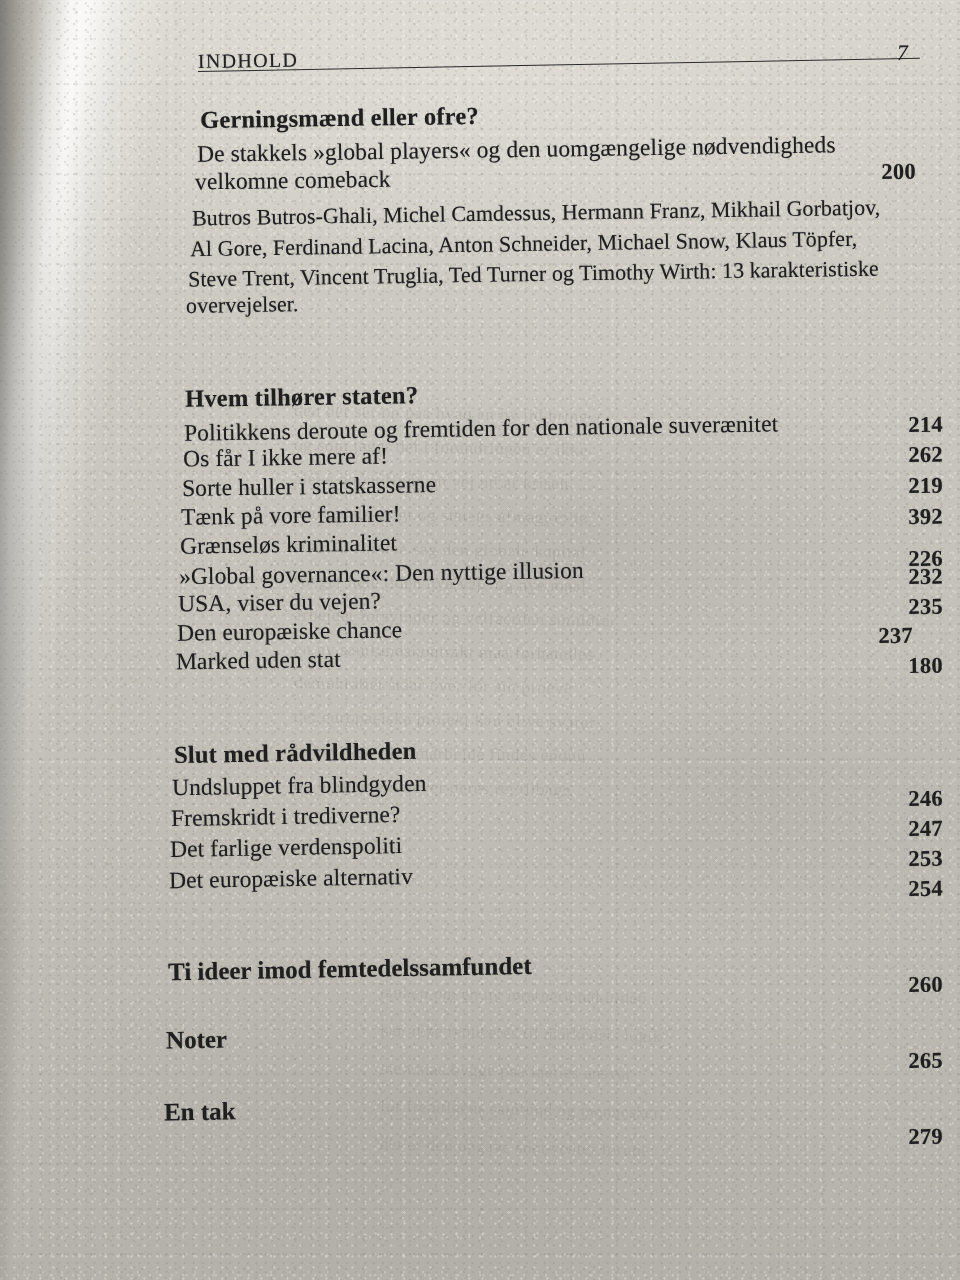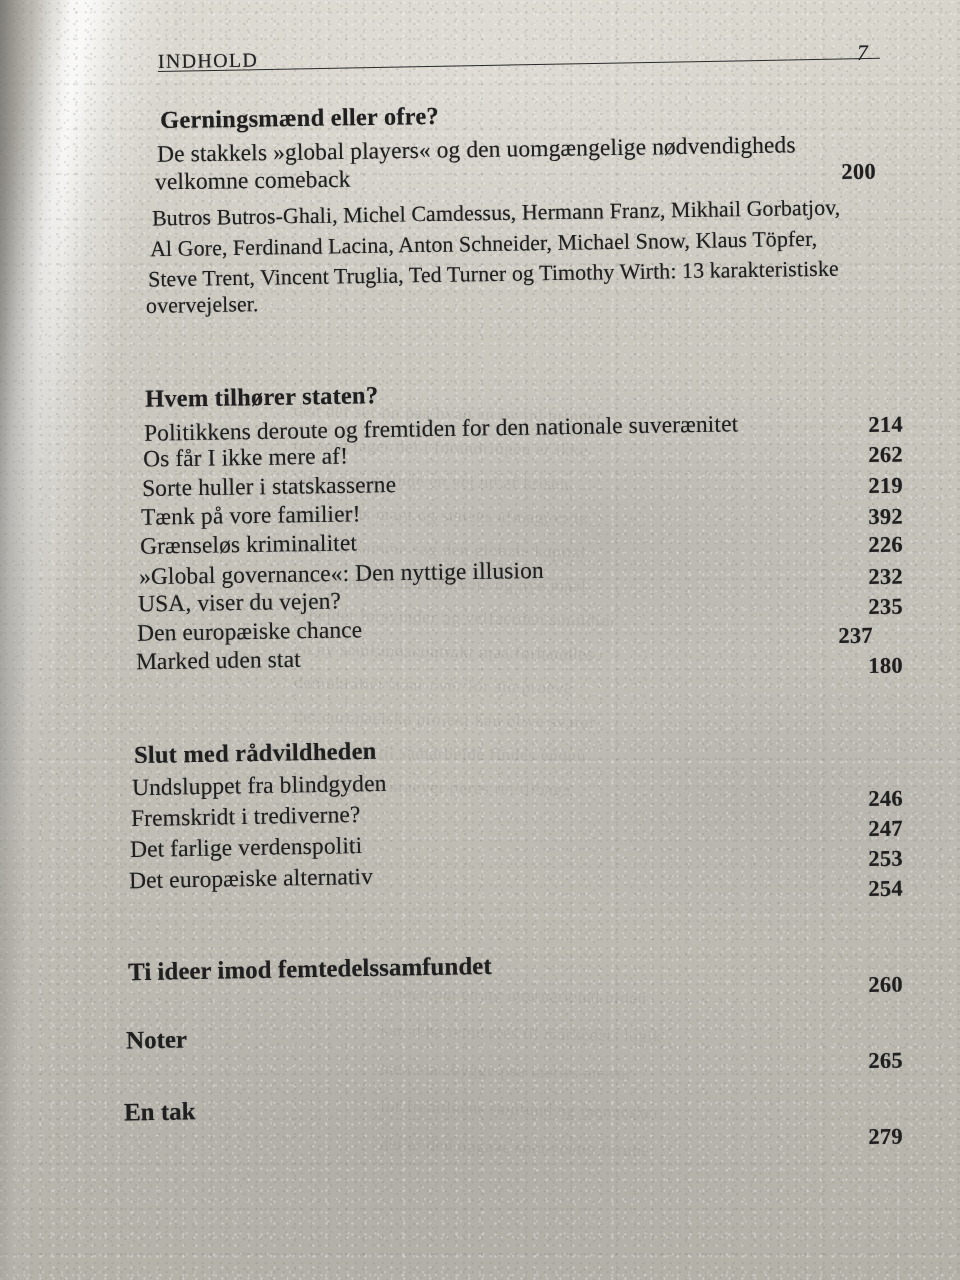--- a/index.html
+++ b/index.html
@@ -71,21 +71,21 @@
     pointer-events:none;overflow:hidden;
   }
   #showthrough2{
     position:absolute;left:380px;top:980px;width:540px;height:200px;
     opacity:.07;color:#3a3a38;font-size:17px;line-height:38px;
     letter-spacing:.6px;transform:skewY(1.4deg);
     pointer-events:none;overflow:hidden;
   }
 
   
-  #content{position:absolute;inset:0;color:#1f1f20;}
+  #content{position:absolute;inset:0;color:#1f1f20;margin-left:40px;}
 
   .hdr-rule{
     position:absolute;left:158px;top:71px;width:722px;height:0;
     border-top:1.6px solid #2a2a2b;
     transform:rotate(-1.05deg);transform-origin:left center;
   }
   #indhold{
     position:absolute;left:158px;top:50px;
     font-size:20px;letter-spacing:1.3px;color:#232325;
     transform:rotate(-0.9deg);transform-origin:left center;
@@ -171,21 +171,21 @@
       <div class="ln t" style="left:143px;top:444px;transform:rotate(-0.9deg);">Os får I ikke mere af!</div>
       <div class="pg" style="left:843px;top:442px;transform:rotate(-0.9deg);">262</div>
 
       <div class="ln t" style="left:142px;top:473px;transform:rotate(-0.9deg);">Sorte huller i statskasserne</div>
       <div class="pg" style="left:843px;top:473px;transform:rotate(-0.9deg);">219</div>
 
       <div class="ln t" style="left:141px;top:502px;transform:rotate(-0.9deg);">Tænk på vore familier!</div>
       <div class="pg" style="left:843px;top:504px;transform:rotate(-0.9deg);">392</div>
 
       <div class="ln t" style="left:140px;top:531px;transform:rotate(-0.9deg);">Grænseløs kriminalitet</div>
-      <div class="pg" style="left:843px;top:532px;transform:rotate(-0.9deg);">226</div>
+      <div class="pg" style="left:843px;top:546px;transform:rotate(-0.9deg);">226</div>
 
       <div class="ln t" style="left:139px;top:560px;transform:rotate(-0.9deg);">»Global governance«: Den nyttige illusion</div>
       <div class="pg" style="left:843px;top:564px;transform:rotate(-0.9deg);">232</div>
 
       <div class="ln t" style="left:138px;top:589px;transform:rotate(-0.9deg);">USA, viser du vejen?</div>
       <div class="pg" style="left:843px;top:594px;transform:rotate(-0.9deg);">235</div>
 
       <div class="ln t" style="left:137px;top:618px;transform:rotate(-0.9deg);">Den europæiske chance</div>
       <div class="pg" style="left:813px;top:623px;transform:rotate(-0.9deg);">237</div>
 

